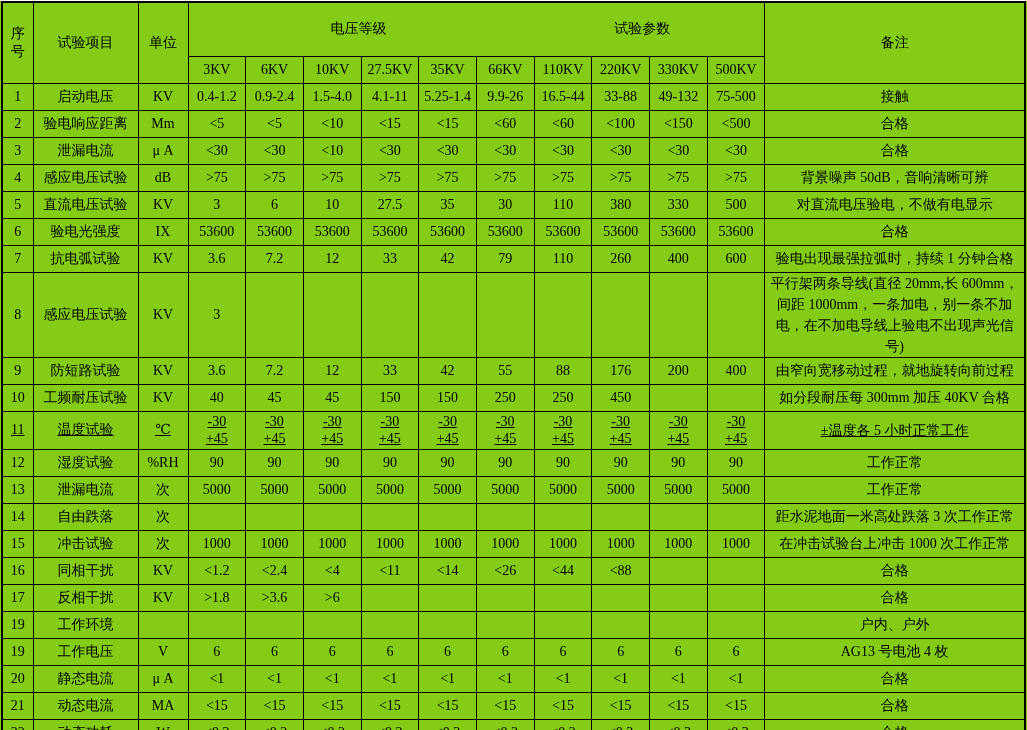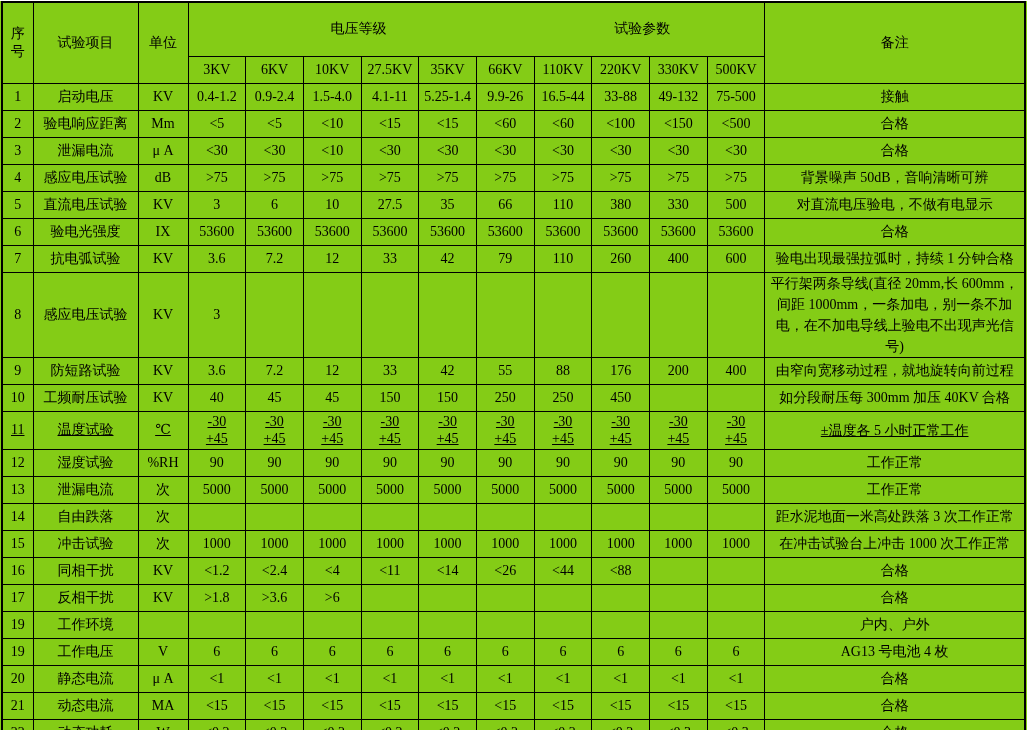--- a/index.html
+++ b/index.html
@@ -139,21 +139,21 @@
         </tr>
         <tr>
           <td>5</td>
           <td>直流电压试验</td>
           <td>KV</td>
           <td>3</td>
           <td>6</td>
           <td>10</td>
           <td>27.5</td>
           <td>35</td>
-          <td>66</td>
+          <td>30</td>
           <td>110</td>
           <td>380</td>
           <td>330</td>
           <td>500</td>
           <td class="remark-cell">对直流电压验电，不做有电显示</td>
         </tr>
         <tr>
           <td>6</td>
           <td>验电光强度</td>
           <td>IX</td>

